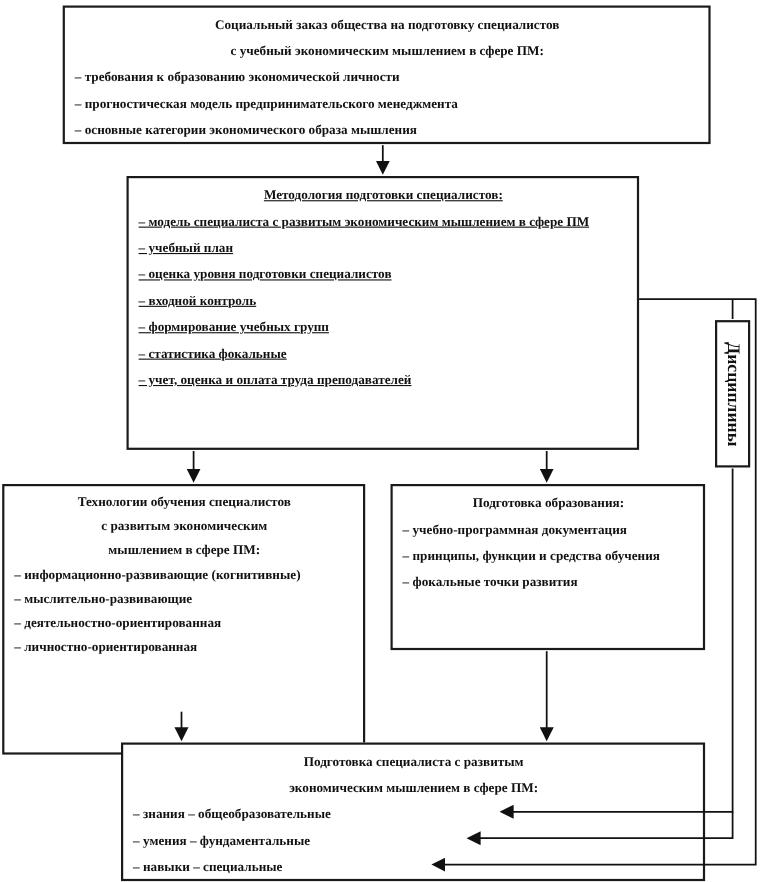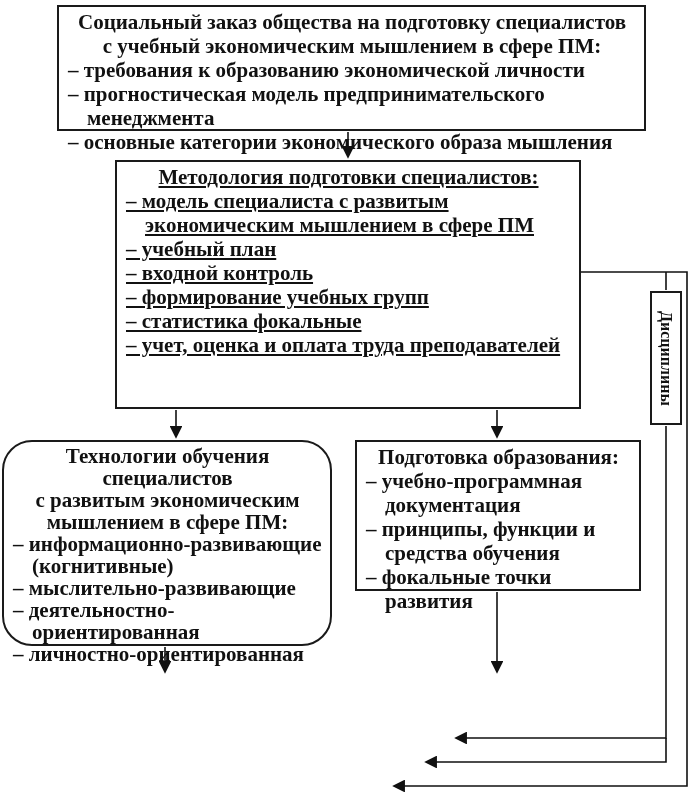--- a/index.html
+++ b/index.html
@@ -6,21 +6,21 @@
   html,body { background:#ffffff; }
   body {
     width:691px; height:802px;
     font-family:"Liberation Serif","DejaVu Serif",serif;
     color:#111111;
   }
   .page { position:relative; width:691px; height:802px; overflow:hidden; background:#ffffff; }
   .box {
     position:absolute; z-index:1;
     border:2px solid #1a1a1a; background:#ffffff;
-    font-size:21px; font-weight:bold; line-height:24px;
+    font-size:12px; font-weight:bold; line-height:24px;
     padding:3px 8px 2px 9px;
   }
   .box .title div { text-align:center; }
   .item { padding-left:19px; text-indent:-19px; }
   .tight { line-height:22px; }
   .vbox {
     position:absolute; z-index:2;
     left:650px; top:291px; width:32px; height:134px;
     border:2px solid #1a1a1a; background:#ffffff;
     display:flex; align-items:center; justify-content:center;
@@ -66,45 +66,55 @@
     <div class="item">– прогностическая модель предпринимательского менеджмента</div>
     <div class="item">– основные категории экономического образа мышления</div>
   </div>
 
   <div class="box" style="left:115px; top:160px; width:466px; height:249px;text-decoration:underline;">
     <div class="title">
       <div>Методология подготовки специалистов:</div>
     </div>
     <div class="item">– модель специалиста с развитым экономическим мышлением в сфере ПМ</div>
     <div class="item">– учебный план</div>
+    <div class="item">– оценка уровня подготовки специалистов</div>
     <div class="item">– входной контроль</div>
     <div class="item">– формирование учебных групп</div>
     <div class="item">– статистика фокальные</div>
     <div class="item">– учет, оценка и оплата труда преподавателей</div>
   </div>
 
   <div class="vbox">
     <span>Дисциплины</span>
   </div>
 
-  <div class="box tight" style="left:2px; top:440px; width:330px; height:206px;border-radius:30px;">
+  <div class="box tight" style="left:2px; top:440px; width:330px; height:246px;">
     <div class="title">
       <div>Технологии обучения специалистов</div>
       <div>с развитым экономическим</div>
       <div>мышлением в сфере ПМ:</div>
     </div>
     <div class="item">– информационно-развивающие (когнитивные)</div>
     <div class="item">– мыслительно-развивающие</div>
     <div class="item">– деятельностно-ориентированная</div>
     <div class="item">– личностно-ориентированная</div>
   </div>
 
   <div class="box" style="left:355px; top:440px; width:286px; height:151px;">
     <div class="title">
       <div>Подготовка образования:</div>
     </div>
     <div class="item">– учебно-программная документация</div>
     <div class="item">– принципы, функции и средства обучения</div>
     <div class="item">– фокальные точки развития</div>
   </div>
 
+  <div class="box" style="left:110px; top:675px; width:531px; height:126px;">
+    <div class="title">
+      <div>Подготовка специалиста с развитым</div>
+      <div>экономическим мышлением в сфере ПМ:</div>
+    </div>
+    <div class="item">– знания – общеобразовательные</div>
+    <div class="item">– умения – фундаментальные</div>
+    <div class="item">– навыки – специальные</div>
+  </div>
 
 </div>
 
 </body></html>

